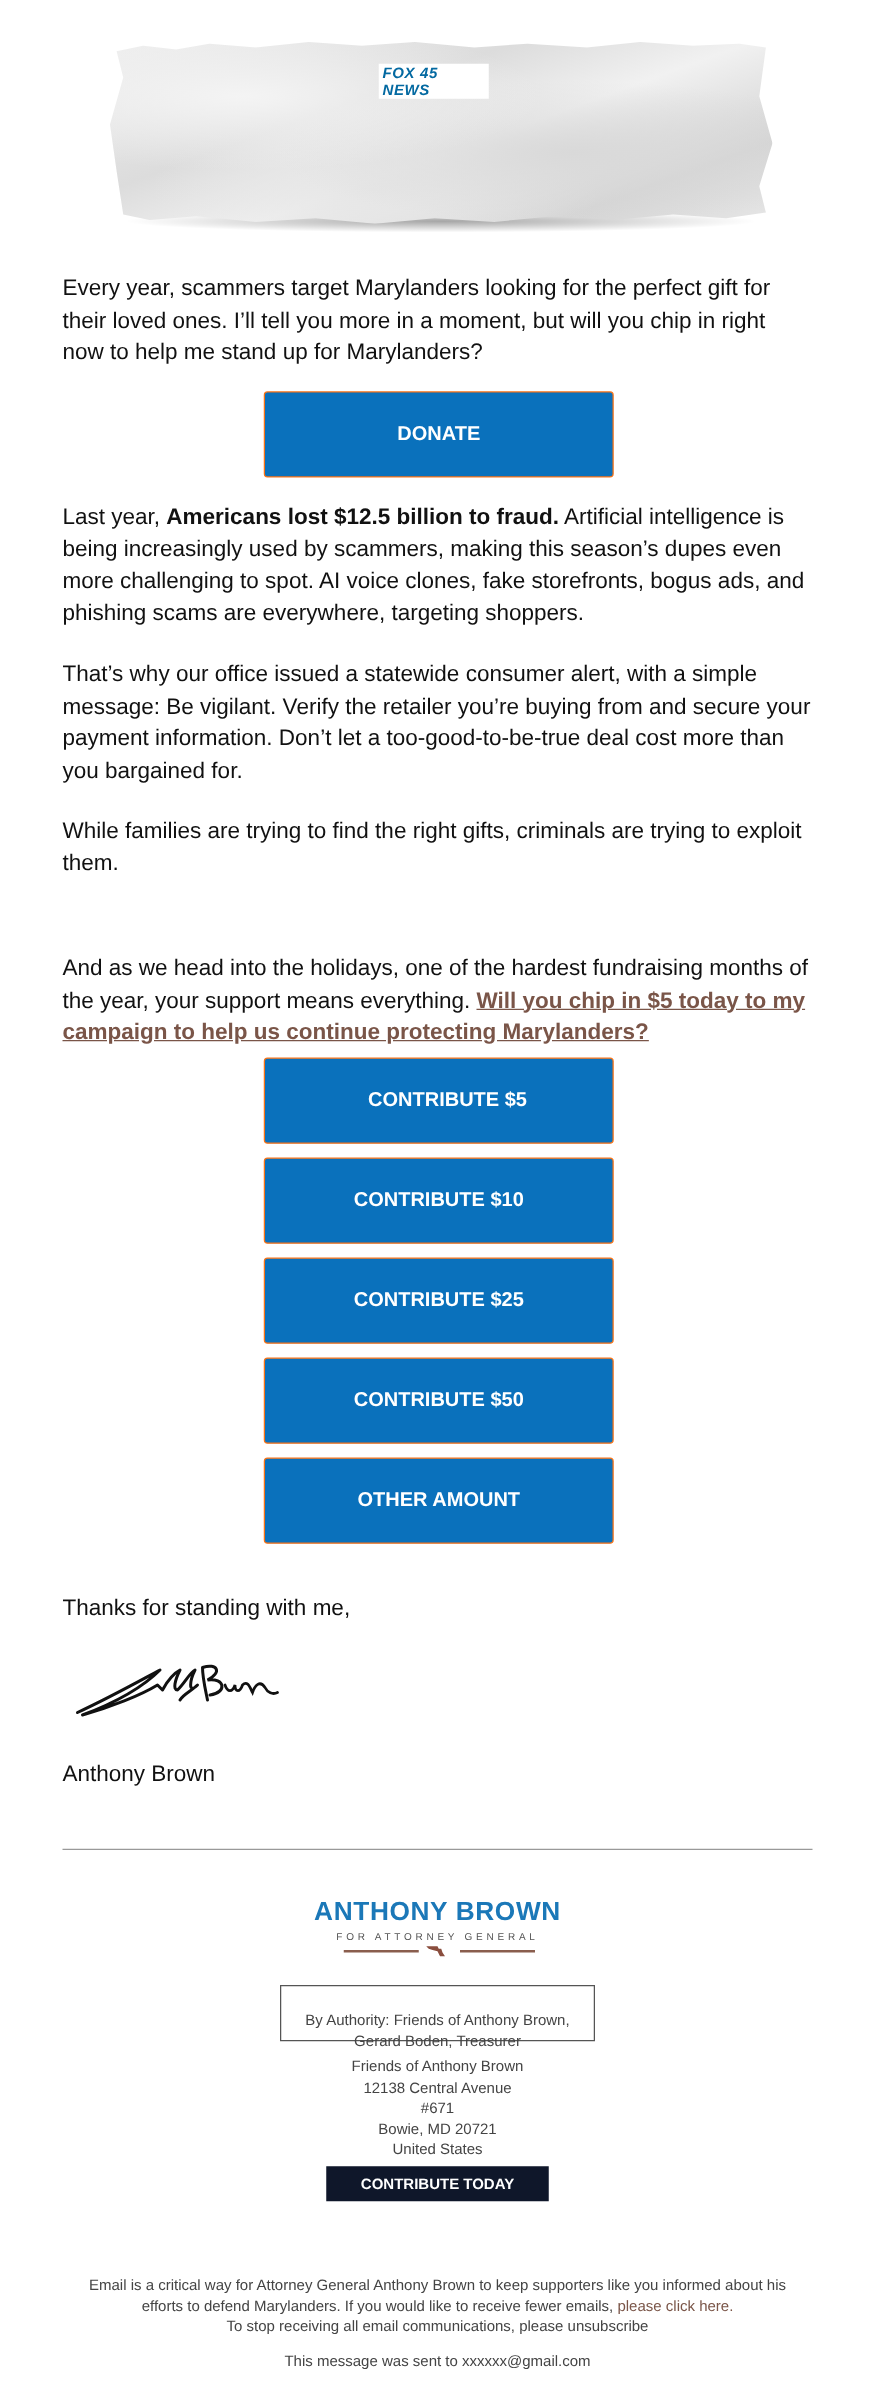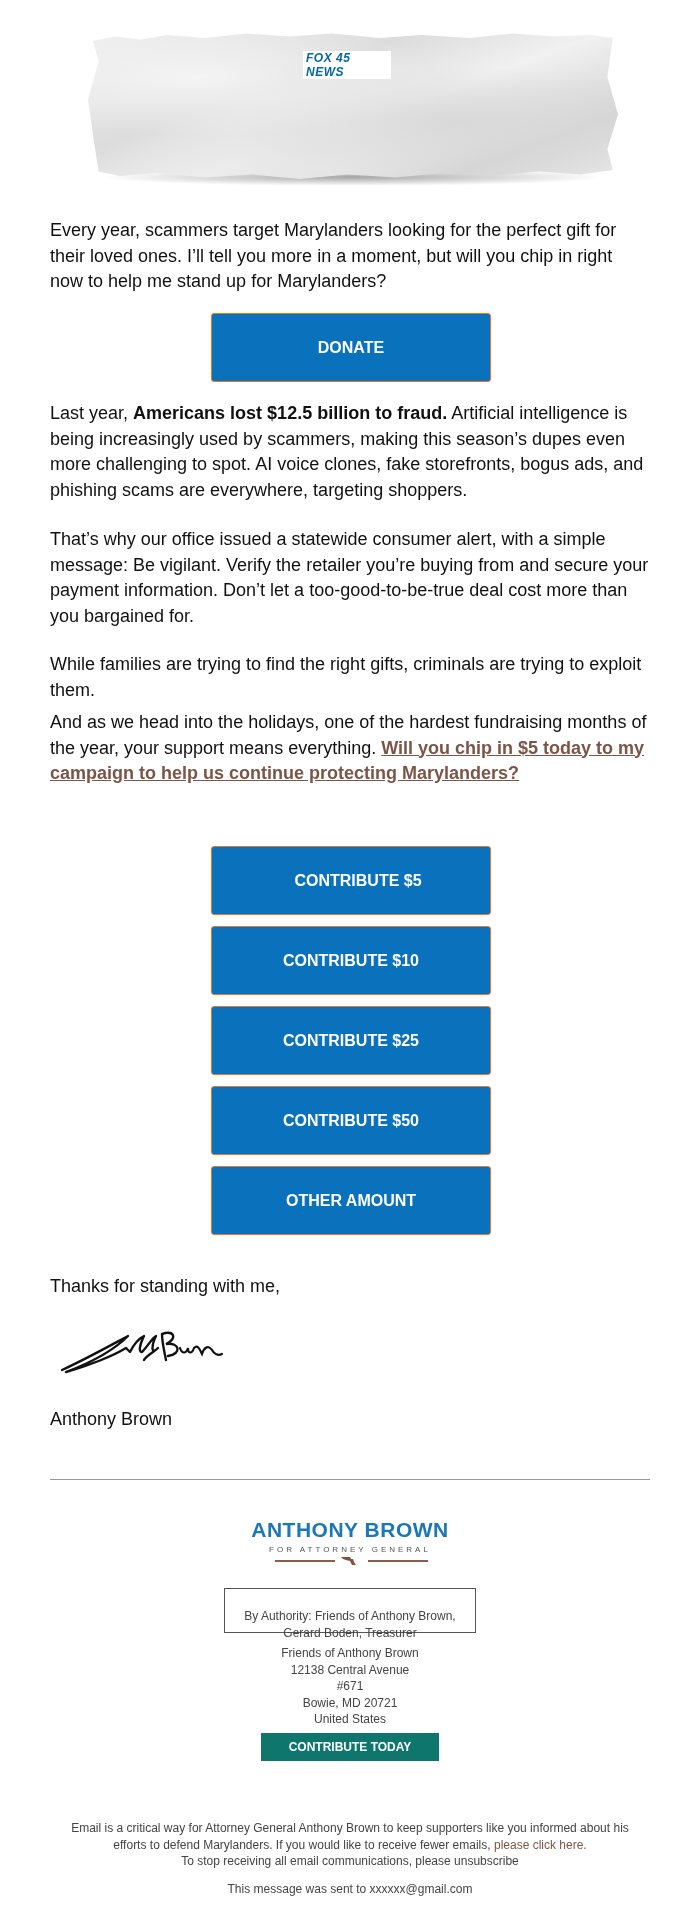--- a/index.html
+++ b/index.html
@@ -99,21 +99,21 @@
     border: 1px solid #555555;
     font-size: 12px; line-height: 17px; color: #444444; text-align: center;
     padding-top: 19px;
   }
   .address {
     position: absolute; left: 200px; top: 1645px; width: 300px;
     text-align: center; font-size: 12px; line-height: 16.5px; color: #444444;
   }
   .contribute-today {
     position: absolute; left: 261px; top: 1733px; width: 178px; height: 28px;
-    background: #0f766e; color: #ffffff; font-weight: bold; font-size: 12px;
+    background: #0f172a; color: #ffffff; font-weight: bold; font-size: 12px;
     display: flex; align-items: center; justify-content: center;
   }
   .footer-text {
     position: absolute; left: 60px; top: 1820px; width: 580px;
     text-align: center; font-size: 12px; line-height: 16.5px; color: #444444;
   }
   .footer-text a { color: #7a5548; text-decoration: none; }
   .sent {
     position: absolute; left: 60px; top: 1882px; width: 580px;
     text-align: center; font-size: 12px; color: #444444;
@@ -135,21 +135,21 @@
 <div class="btn" style="top:313px;">DONATE</div>
 
 <p class="para" style="top:401px;">
   <span>Last year, </span><b>Americans lost $12.5 billion to fraud.</b><span> Artificial intelligence is being increasingly used by scammers, making this season’s dupes even more challenging to spot. AI voice clones, fake storefronts, bogus ads, and phishing scams are everywhere, targeting shoppers.</span>
 </p>
 
 <p class="para" style="top:527px;">That’s why our office issued a statewide consumer alert, with a simple message: Be vigilant. Verify the retailer you’re buying from and secure your payment information. Don’t let a too-good-to-be-true deal cost more than you bargained for.</p>
 
 <p class="para" style="top:652px;">While families are trying to find the right gifts, criminals are trying to exploit them.</p>
 
-<p class="para" style="top:710px;">
+<p class="para" style="top:762px;">
   <span>And as we head into the holidays, one of the hardest fundraising months of the year, your support means everything. </span><a href="#">Will you chip in $5 today to my campaign to help us continue protecting Marylanders?</a>
 </p>
 
 <div class="btn" style="top:846px;padding-left:14px;">CONTRIBUTE $5</div>
 <div class="btn" style="top:926px;">CONTRIBUTE $10</div>
 <div class="btn" style="top:1006px;">CONTRIBUTE $25</div>
 <div class="btn" style="top:1086px;">CONTRIBUTE $50</div>
 <div class="btn" style="top:1166px;">OTHER AMOUNT</div>
 
 <p class="para" style="top:1274px;">Thanks for standing with me,</p>

